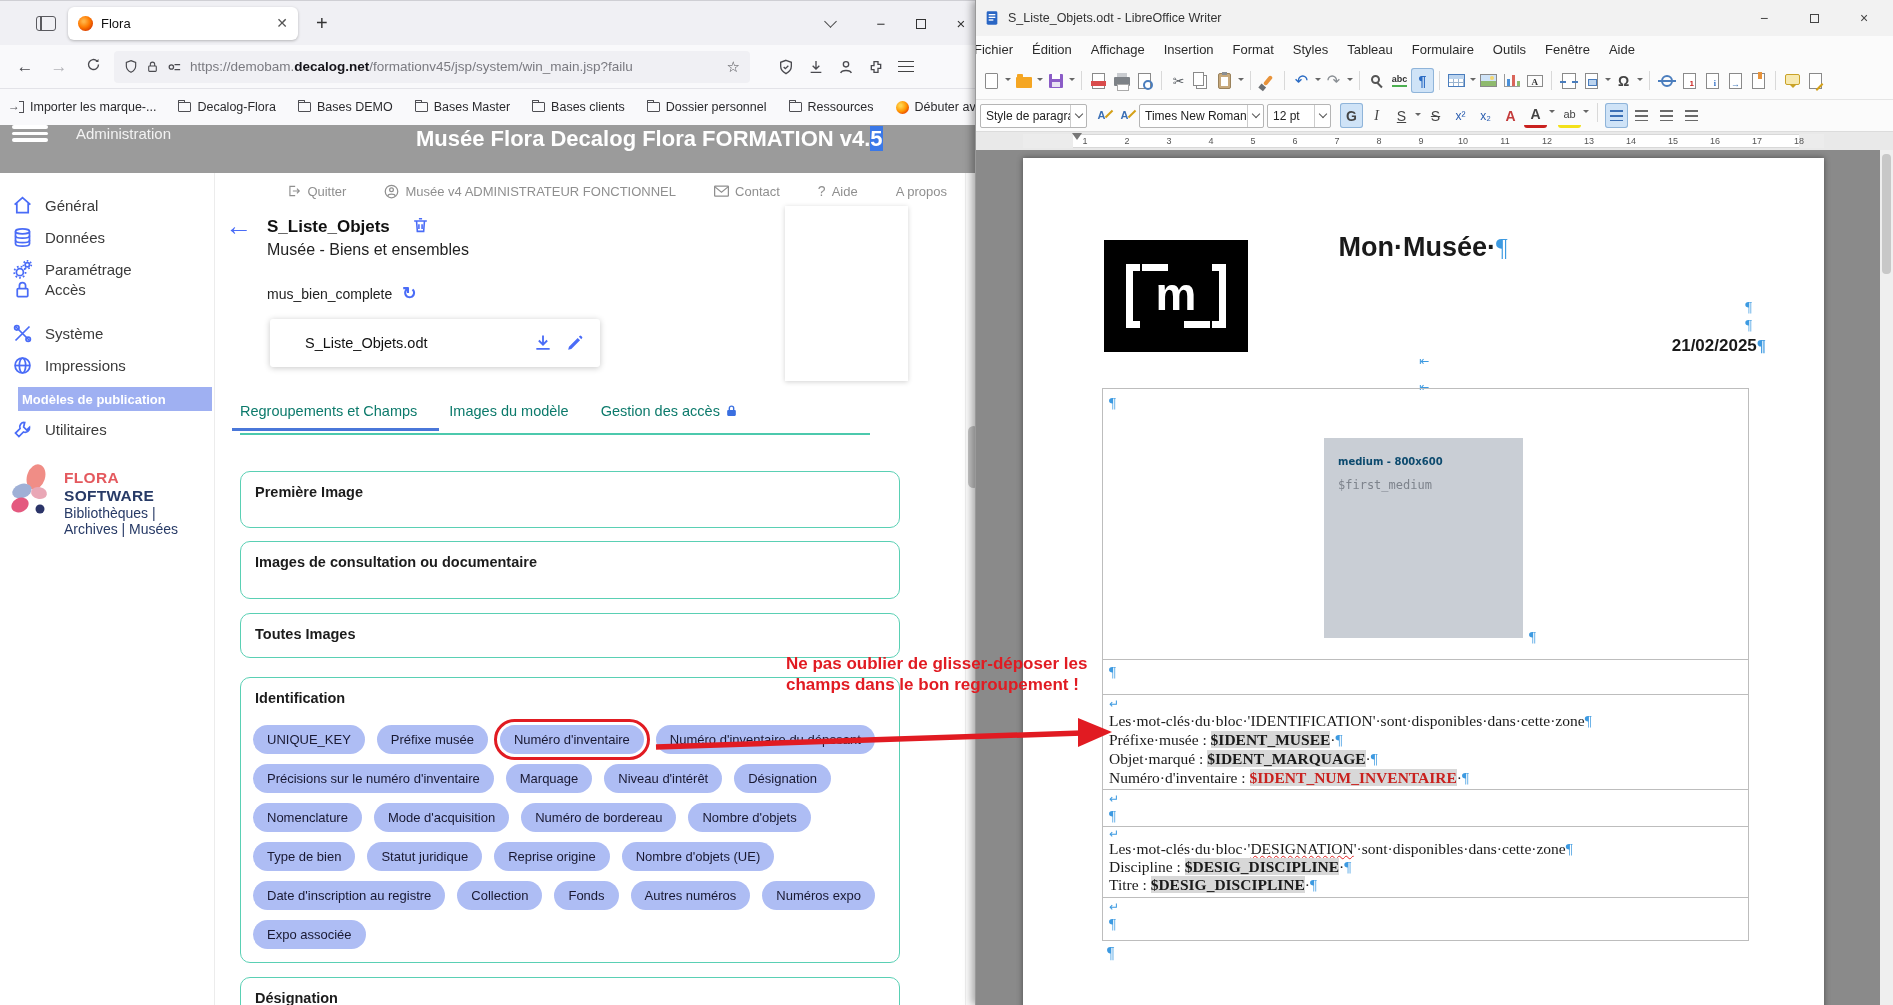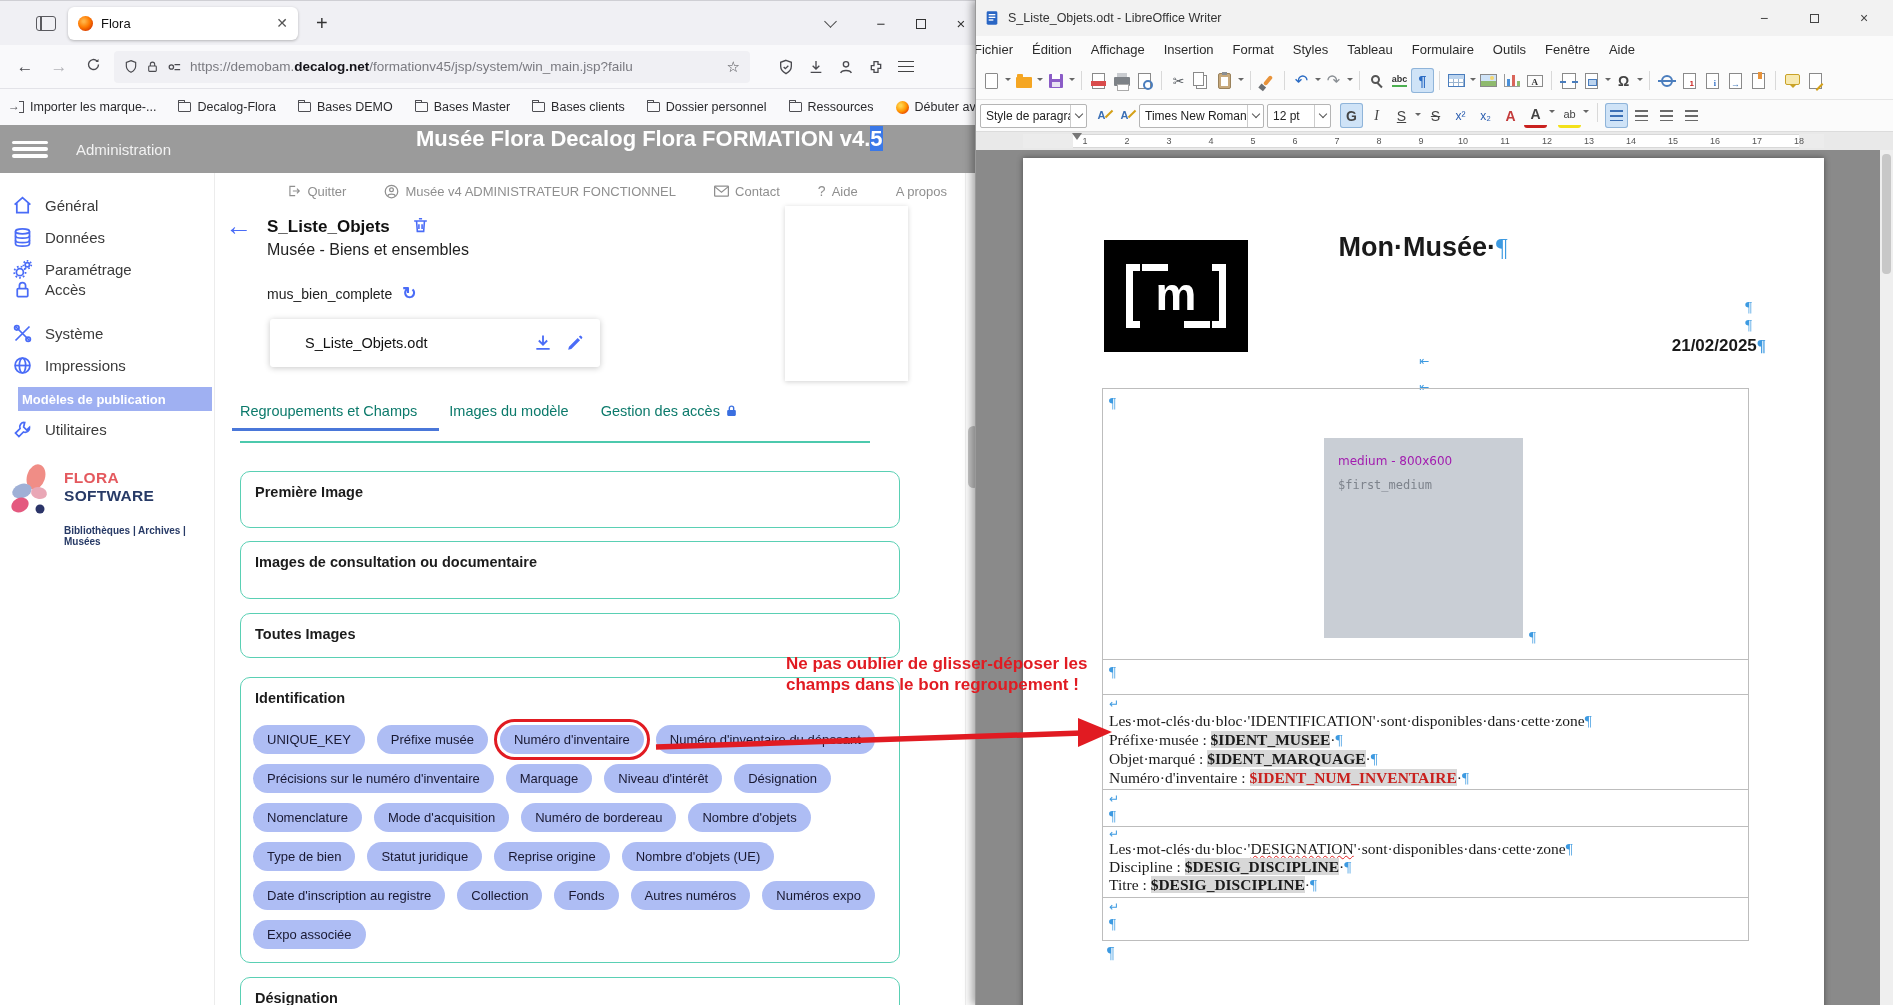--- a/index.html
+++ b/index.html
@@ -34,51 +34,51 @@
   .bookbar{height:36px;background:#f9f9fb;display:flex;align-items:center;gap:22px;padding:0 10px;font-size:12.5px;color:#2b2b2e}
   .bm{display:flex;align-items:center;gap:6px;white-space:nowrap}
   .bi{display:inline-block}
   .bi-folder{width:13px;height:10px;border:1.4px solid #4f4f54;border-radius:1px;position:relative}
   .bi-folder::before{content:"";position:absolute;top:-3.4px;left:-1px;width:5px;height:2px;border:1.4px solid #4f4f54;border-bottom:none;border-radius:1px 1px 0 0}
   .bi-import{position:relative;width:14px;height:12px}
   .bi-import::before{content:"→";position:absolute;left:-2px;top:-2px;font-size:12px;color:#4f4f54}
   .bi-import::after{content:"";position:absolute;right:0;top:0;bottom:0;width:4px;border:1.4px solid #4f4f54;border-left:none}
   .bi-firefox{width:13px;height:13px;border-radius:50%;background:radial-gradient(circle at 35% 35%,#ffd24a 10%,#ff9500 50%,#e33000 85%)}
   
-  .appheader{height:48px;background:#9b9b9b;position:relative;display:flex;align-items:center}
+  .appheader{height:48px;background:#9b9b9b;position:relative;display:flex;}
   .appburger{width:36px;height:17px;display:flex;flex-direction:column;justify-content:space-between;margin-left:12px}
   .appburger i{height:3.6px;background:#fff;border-radius:2px}
   .adminlabel{color:#f2f2f2;font-size:15px;margin-left:28px}
   .apptitle{position:absolute;left:416px;top:1px;color:#fff;font-size:22px;font-weight:700}
   .apptitle .sel{background:#3a78e8}
   
   .sidebar{position:absolute;left:0;top:172px;width:215px;bottom:0;background:#fff;border-right:1px solid #ececec}
   .sitem{position:absolute;left:12px;display:flex;align-items:center;gap:12px;font-size:15px;color:#3a3a3a}
   .sitem svg{flex:none}
   .ssub{position:absolute;left:18px;width:194px;height:24px;background:#9fb0f2;color:#fff;font-weight:700;font-size:13px;display:flex;align-items:center;padding-left:4px}
   .floralogo{position:absolute;left:6px;top:290px;width:205px;height:80px}
   .fl-text{position:absolute;left:58px;top:6px}
   .fl-brand{font-size:15.5px;font-weight:800;letter-spacing:.3px}
   .fl-brand .c1{color:#e4595e}.fl-brand .c2{color:#273a66}
-  .fl-tag{font-size:10px;color:#273a66;font-weight:700;margin-top:20px}
+  .fl-tag{font-size:14px;color:#273a66;font-weight:400;margin-top:0}
   
   .main{position:absolute;left:215px;top:172px;right:16px;bottom:0;background:#fff}
   .linksrow{position:absolute;top:10px;left:0;right:18px;display:flex;justify-content:flex-end;align-items:center;gap:38px;font-size:13px;color:#8f8f8f}
   .lnk{display:flex;align-items:center;gap:6px}
   .whitepanel{position:absolute;left:570px;top:33px;width:123px;height:175px;background:#fff;box-shadow:0 1px 5px rgba(0,0,0,.18);z-index:3}
   .backarrow{position:absolute;left:10px;top:40px;color:#4a6cf7;font-size:27px;font-weight:700;line-height:1}
   .pagetitle{position:absolute;left:52px;top:44px;font-size:17px;font-weight:700;color:#111}
   .trash{position:absolute;left:196px;top:42px}
   .subtitle{position:absolute;left:52px;top:68px;font-size:16px;color:#222}
   .codeline{position:absolute;left:52px;top:110px;font-size:14px;color:#222;display:flex;align-items:center;gap:10px}
   .refresh{color:#4a6cf7;font-size:17px;font-weight:700}
   .filecard{position:absolute;left:55px;top:146px;width:330px;height:48px;background:#fff;border-radius:3px;box-shadow:0 1px 6px rgba(0,0,0,.22);display:flex;align-items:center;padding:0 16px 0 35px;gap:12px;z-index:2}
   .filename{font-size:14.5px;color:#111;flex:1}
   
-  .apptabs{position:absolute;left:25px;top:230px;width:630px;display:flex;gap:32px;font-size:14.5px;color:#0c7a6b;border-bottom:2px solid #4cc9ad;padding-bottom:22px}
+  .apptabs{position:absolute;left:25px;top:230px;width:630px;display:flex;gap:32px;font-size:14.5px;color:#0c7a6b;border-bottom:2px solid #4cc9ad;padding-bottom:14px}
   .apptab{display:flex;align-items:center;gap:5px}
   .apptab.act{position:relative}
   .apptab.act::after{content:"";position:absolute;left:-8px;right:-22px;bottom:-12px;height:3.5px;background:#4a77d9}
   
   .gbox{position:absolute;left:25px;width:660px;border:1.5px solid #5ad0b4;border-radius:10px;background:#fff}
   .gbox .glabel{position:absolute;left:14px;top:12px;font-size:14.5px;font-weight:700;color:#1c1c1c}
   .chiprows{position:absolute;left:12px;top:44px;right:6px;display:flex;flex-direction:column;gap:5px}
   .chiprow{display:flex;gap:12px;align-items:center;height:34px}
   .chip{background:#aebdf4;color:#191932;border-radius:17px;padding:7px 14px;font-size:13px;white-space:nowrap}
   .chip-outline{outline:3px solid #e11b22;outline-offset:3px}
@@ -181,21 +181,21 @@
   .dt1{font-size:27px;font-weight:800}
   .dt2{font-size:24px;margin-top:4px}
   .dt1 .fmark,.dt2 .fmark{font-weight:400;font-size:.95em}
   .rightmarks{position:absolute;right:72px;top:140px;text-align:right;font-size:15px;line-height:18px}
   .docdate{position:absolute;right:58px;top:178px;font:700 17px "Liberation Sans",sans-serif}
   .anchor{position:absolute;color:#3d9ae1;font-size:12px;font-family:"DejaVu Sans",sans-serif}
   .dtable{position:absolute;left:79px;top:230px;width:647px;border:1px solid #bdbdbd}
   .trow{position:relative;border-bottom:1px solid #bdbdbd;padding:2px 6px;font-size:15.5px;line-height:19px}
   .trow:last-child{border-bottom:none}
   .phbox{position:absolute;left:221px;top:49px;width:199px;height:200px;background:#c9ced5;font-family:"DejaVu Sans",sans-serif}
-  .ph1{position:absolute;left:14px;top:14px;font-size:12px;font-weight:400;color:#a21caf}
+  .ph1{position:absolute;left:14px;top:14px;font-size:10px;font-weight:700;color:#0c4a6e}
   .ph2{position:absolute;left:14px;top:38px;font-size:12px;color:#7d838c;font-family:"DejaVu Sans Mono",monospace}
   .brk{font-size:12px;line-height:14px;color:#3d9ae1}
   .kw{background:#d8d8d8;font-weight:700}
   .kw-red{color:#c9211e}
   .squiggle{text-decoration:underline wavy #e02020 1px}
   .losb{position:absolute;right:0;top:150px;width:13px;bottom:0;background:#efefef}
   .losb i{position:absolute;left:2px;top:4px;width:9px;height:120px;background:#c8c8c8;border-radius:4px}
   
   .annotation{position:absolute;left:786px;top:653px;z-index:60;color:#e11b22;font-size:17px;font-weight:700;line-height:21px;font-family:"Liberation Sans",sans-serif}
   .arrowsvg{position:absolute;left:640px;top:690px;width:490px;height:80px;z-index:59;pointer-events:none}

